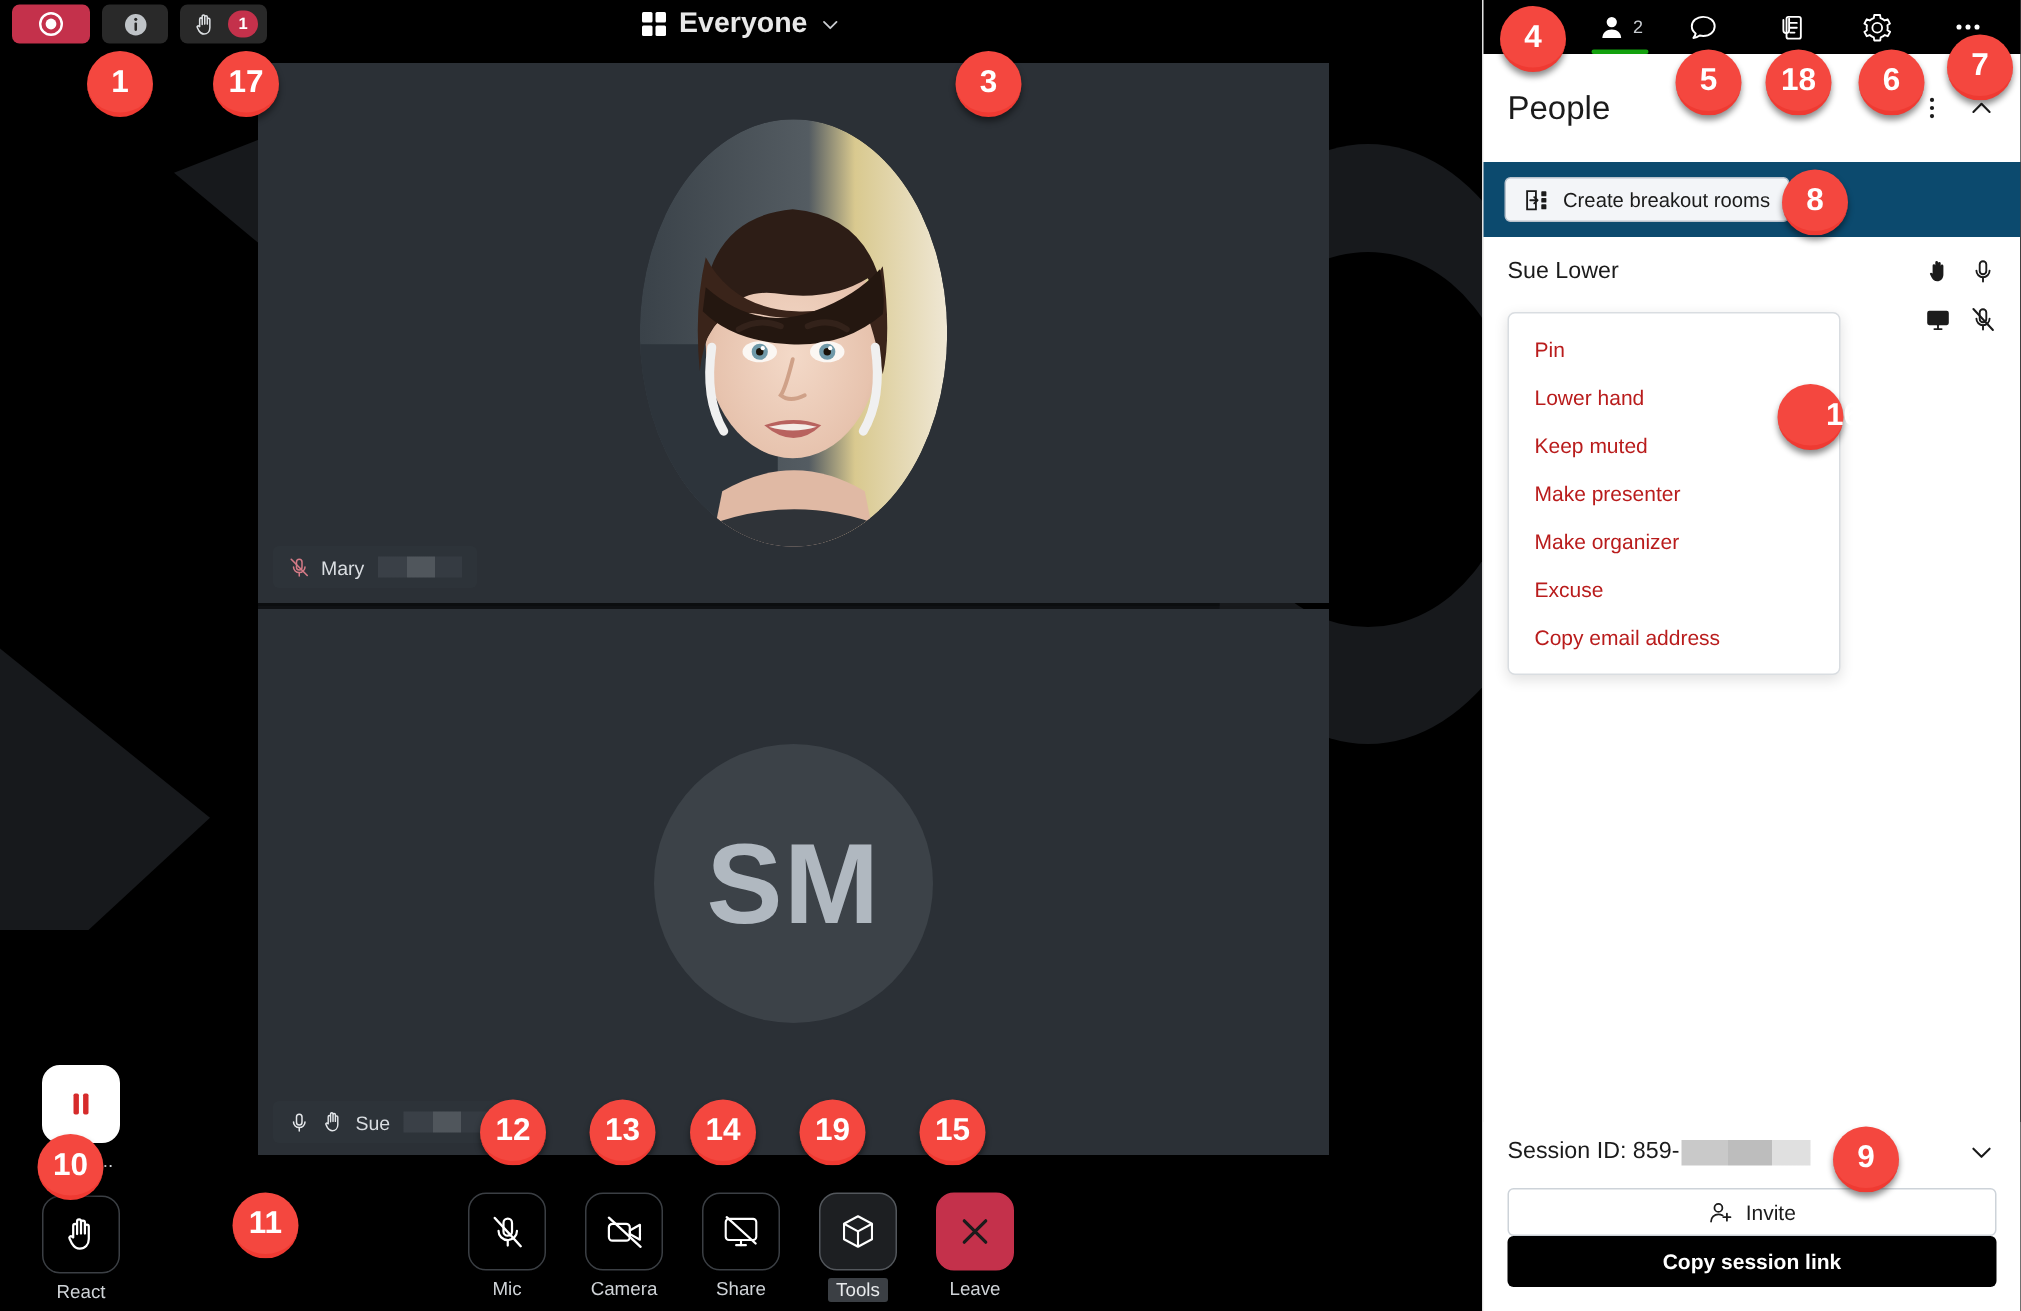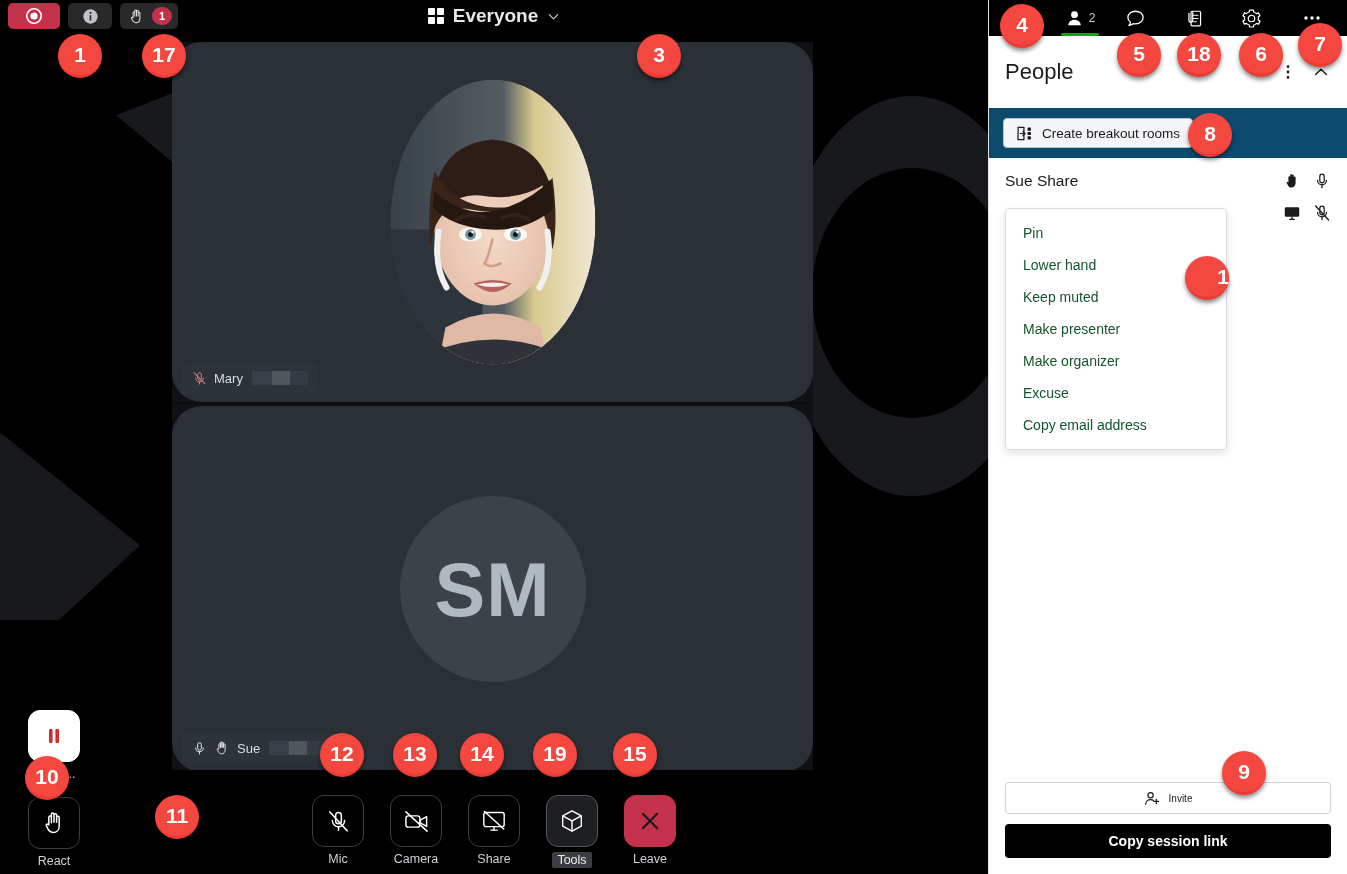--- a/index.html
+++ b/index.html
@@ -67,21 +67,21 @@
   #everyone-label {
     color: #e8e8e8; font-size: 19px; font-weight: bold; pointer-events: auto;
   }
   #everyone-chev { pointer-events: auto; }
 
   
   #stage {
     position: absolute; left: 172px; top: 42px; width: 641px; height: 728px;
     background: #0f1114;
   }
-  .tile { position: relative; width: 641px; background: #2b3036; overflow: hidden; border-radius: 30px; }
+  .tile { position: relative; width: 714px; background: #2b3036; overflow: hidden; }
   #tile-mary { height: 360px; }
   #tile-sue { height: 366px; margin-top: 2px; }
   .tile-divider { height: 2px; background: #0b0d0f; }
 
   #mary-photo {
     position: absolute; left: 50%; top: 50%;
     transform: translate(-50%, -50%);
     width: 205px; height: 285px; border-radius: 50%;
     overflow: hidden;
   }
@@ -177,40 +177,40 @@
     justify-items: center;
   }
 
   #ctx-menu {
     position: absolute; left: 16px; top: 208px; width: 222px;
     background: #ffffff; border: 1px solid #d9dde1; border-radius: 5px;
     box-shadow: 0 3px 9px rgba(0,0,0,0.12); padding: 8px 0;
   }
   .ctx-item {
     height: 32px; display: flex; align-items: center; padding: 0 17px;
-    font-size: 14px; color: #14532d; cursor: pointer;
+    font-size: 14px; color: #b91c1c; cursor: pointer;
   }
 
   #panel-footer {
     position: absolute; left: 0; right: 0; bottom: 0; padding: 0 16px 16px 16px;
     background: #fff;
   }
   #session-row {
     display: flex; align-items: center; justify-content: space-between;
     padding: 10px 0 14px 0;
   }
   #session-text { font-size: 15.5px; color: #1b1b1b; display: flex; align-items: center; }
   .redact-light {
     display: inline-block; height: 17px; width: 86px; margin-left: 1px;
     background: linear-gradient(90deg,#c9c9c9 0 36%,#bdbdbd 36% 70%,#e0e0e0 70% 100%);
   }
   #invite-btn {
     width: 100%; height: 32px; border: 1px solid #cdd3d9; border-radius: 4px;
     background: #fff; display: flex; align-items: center; justify-content: center;
-    gap: 8px; font-size: 10px; color: #1b1b1b; cursor: pointer; margin-bottom: 10px;
+    gap: 8px; font-size: 14px; color: #1b1b1b; cursor: pointer; 
   }
   #copy-btn {
     width: 100%; height: 34px; border: none; border-radius: 4px;
     background: #000000; color: #ffffff; font-size: 14px; font-weight: bold;
     cursor: pointer; font-family: "Liberation Sans", sans-serif;
   }
 
   
   .badge {
     position: absolute; width: 44px; height: 44px; border-radius: 50%;
@@ -524,21 +524,21 @@
             <rect x="12.2" y="2.6" width="3.6" height="3.6" rx="0.6" fill="#1b1b1b"></rect>
             <rect x="12.2" y="7.4" width="3.6" height="3.2" rx="0.6" fill="#1b1b1b"></rect>
             <rect x="12.2" y="11.8" width="3.6" height="3.6" rx="0.6" fill="#1b1b1b"></rect>
           </svg>
         </span>
         <span>Create breakout rooms</span>
       </div>
     </div>
 
     <div id="person-row">
-      <span id="person-name">Sue Share</span>
+      <span id="person-name">Sue Lower</span>
       <div id="person-icons">
         <span>
           <svg width="18" height="18" viewBox="0 0 20 20">
             <path d="M6 11.5V5.6a1 1 0 0 1 2 0v4.2V3.3a1 1 0 0 1 2 0v6.2V3.9a1 1 0 0 1 2 0v5.6V5.9a1 1 0 0 1 2 0v6.4c0 3-2 5-4.6 5-2.1 0-3-1-4-2.6L4.1 12c-.4-.7.6-1.5 1.2-.9z" fill="#1b1b1b"></path>
           </svg>
         </span>
         <span>
           <svg width="18" height="18" viewBox="0 0 18 18">
             <path d="M9 2.2a2.2 2.2 0 0 1 2.2 2.2v4.2a2.2 2.2 0 0 1-4.4 0V4.4A2.2 2.2 0 0 1 9 2.2z" fill="none" stroke="#1b1b1b" stroke-width="1.25"></path>
             <path d="M4.6 8.4a4.4 4.4 0 0 0 8.8 0" fill="none" stroke="#1b1b1b" stroke-width="1.25" stroke-linecap="round"></path>
@@ -567,20 +567,31 @@
       <div class="ctx-item">Pin</div>
       <div class="ctx-item">Lower hand</div>
       <div class="ctx-item">Keep muted</div>
       <div class="ctx-item">Make presenter</div>
       <div class="ctx-item">Make organizer</div>
       <div class="ctx-item">Excuse</div>
       <div class="ctx-item">Copy email address</div>
     </div>
 
     <div id="panel-footer">
+      <div id="session-row">
+        <span id="session-text">
+          <span>Session ID: 859-</span>
+            <span class="redact-light"></span>
+        </span>
+        <span>
+          <svg width="20" height="20" viewBox="0 0 20 20">
+            <path d="M4.6 7.8 L10 13.2 L15.4 7.8" fill="none" stroke="#1b1b1b" stroke-width="1.4" stroke-linecap="round" stroke-linejoin="round"></path>
+          </svg>
+        </span>
+      </div>
       <div id="invite-btn">
         <span>
           <svg width="17" height="17" viewBox="0 0 18 18">
             <circle cx="7" cy="5.6" r="2.8" fill="none" stroke="#1b1b1b" stroke-width="1.25"></circle>
             <path d="M1.8 15.2c0-2.9 2.3-5 5.2-5 1.1 0 2.1.3 3 .8" fill="none" stroke="#1b1b1b" stroke-width="1.25" stroke-linecap="round"></path>
             <path d="M13 9.6v5 M10.5 12.1h5" stroke="#1b1b1b" stroke-width="1.25" stroke-linecap="round"></path>
           </svg>
         </span>
         <span>Invite</span>
       </div>

